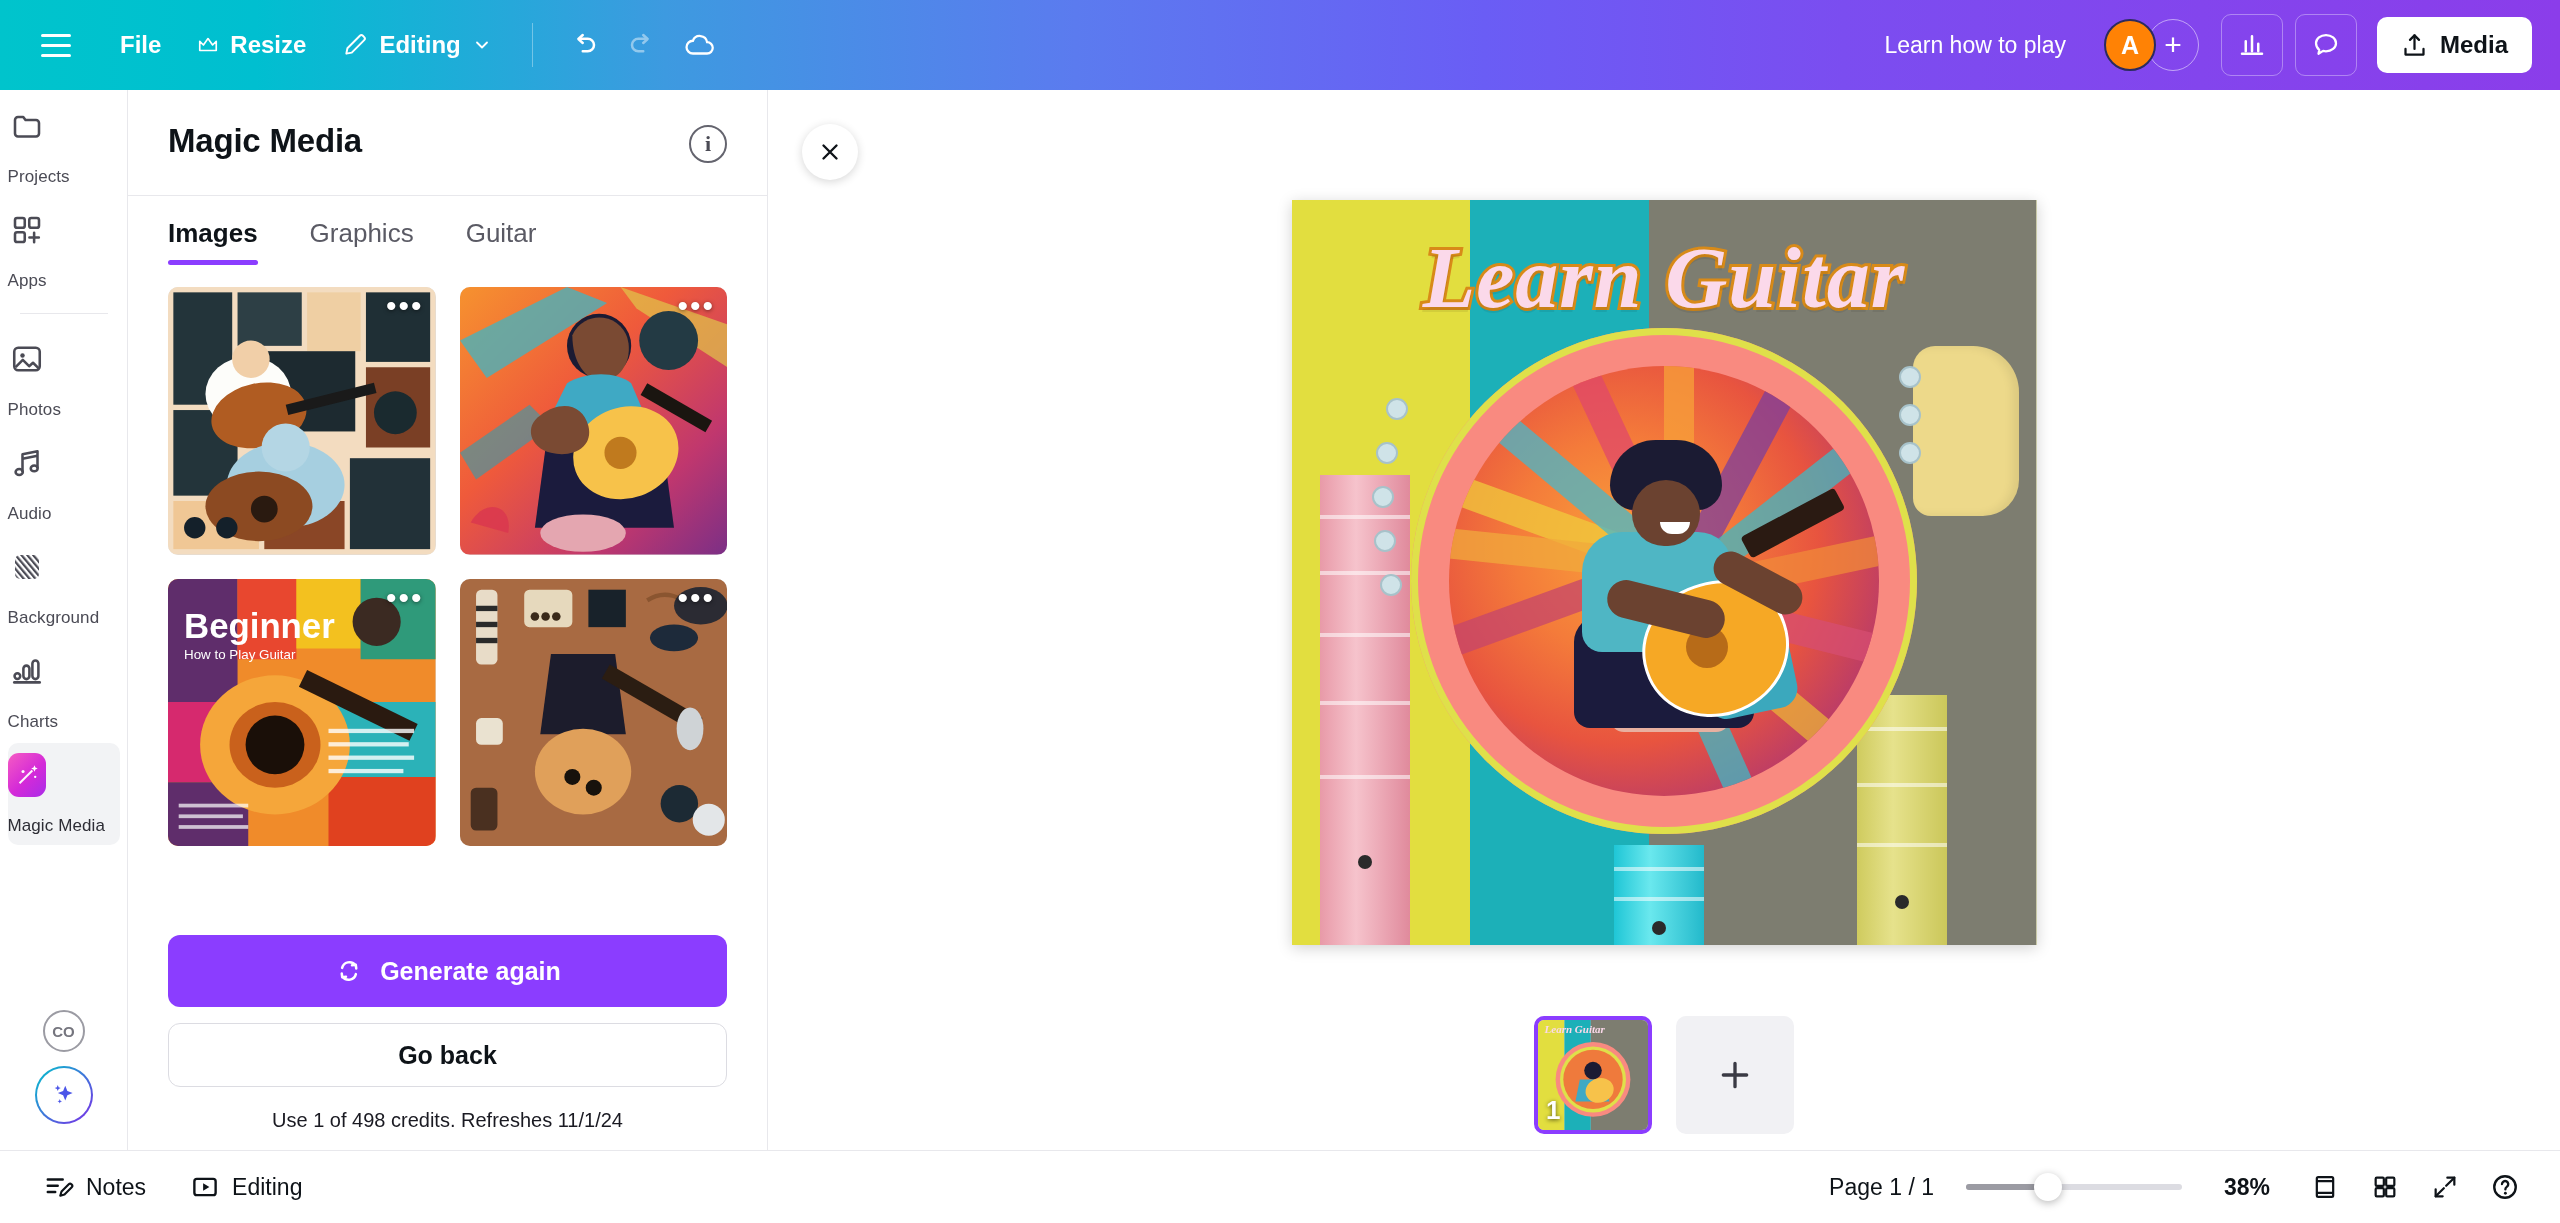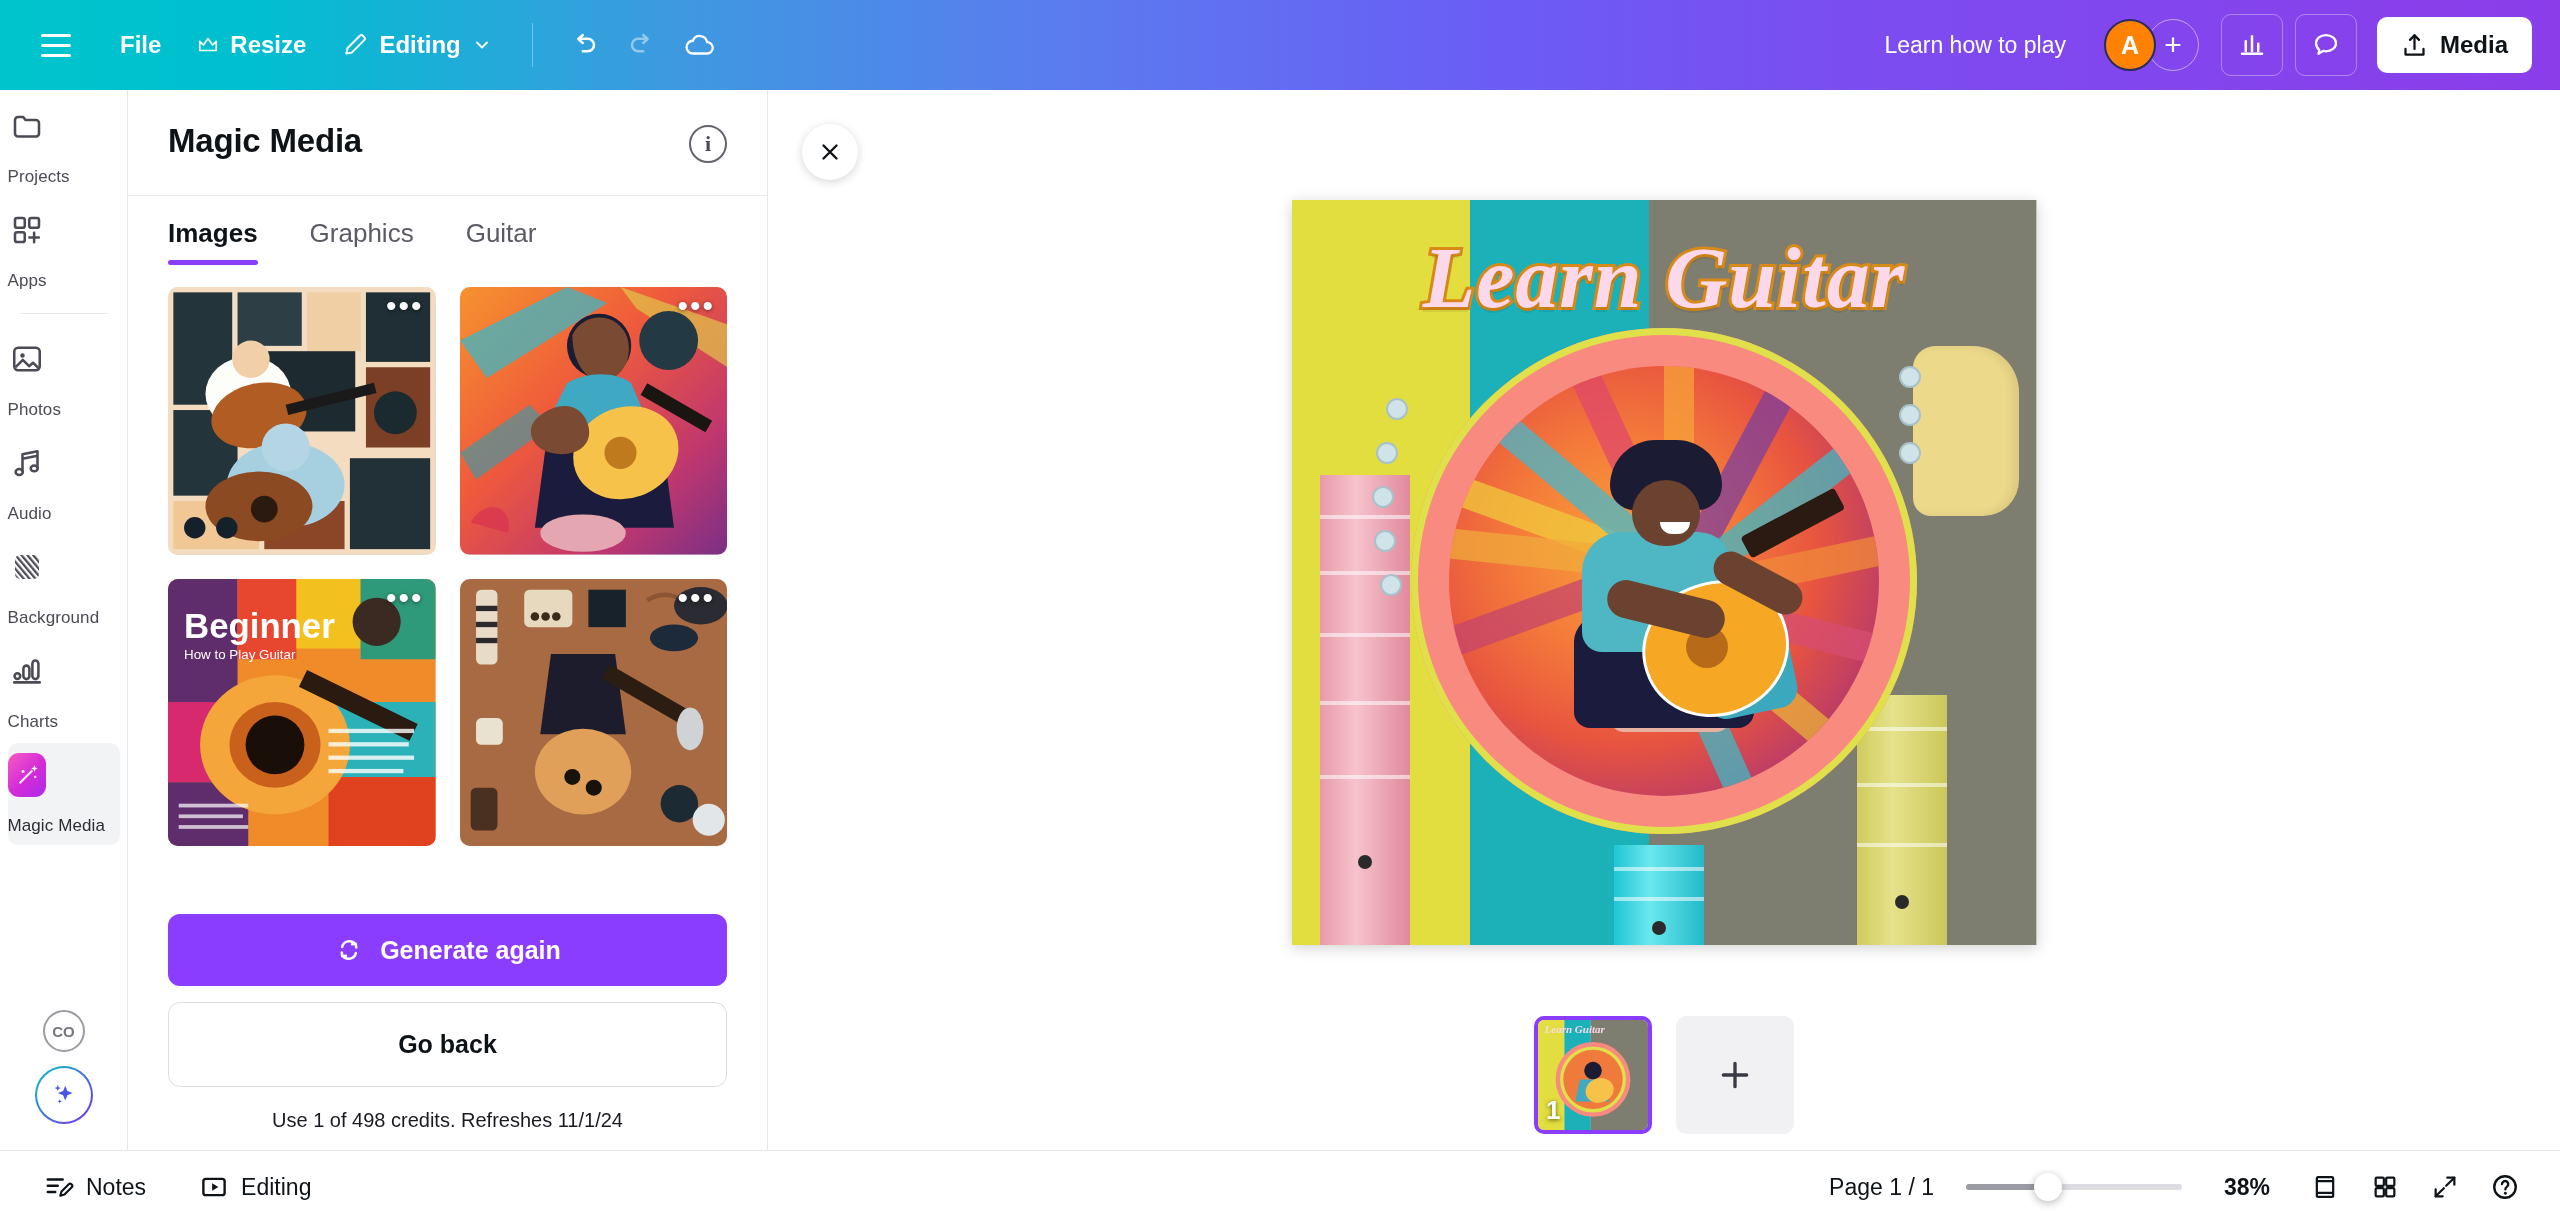--- a/index.html
+++ b/index.html
@@ -101,21 +101,21 @@
   .thumb .dots { position: absolute; top: 12px; right: 12px; color: #fff; font-size: 30px; letter-spacing: 2px; line-height: 14px; text-shadow: 0 1px 4px rgba(0,0,0,.5); }
   .rules { font-size: 20px; color: #3f3f48; margin-top: 26px; line-height: 1.4; }
   .rules a { color: #8b3dff; text-decoration: underline; cursor: pointer; }
   .panel-foot { padding: 0 40px 18px; }
   .btn-gen {
     width: 100%; height: 72px; background: #8b3dff; color: #fff; border: none; border-radius: 12px;
     font-size: 25px; font-weight: 700; display: flex; align-items: center; justify-content: center;
     gap: 16px; cursor: pointer; margin-top: 26px; font-family: inherit;
   }
   .btn-back {
-    width: 100%; height: 85px; background: #fff; color: #0e1318; border: 1.5px solid #dcdce2;
+    width: 100%; height: 64px; background: #fff; color: #0e1318; border: 1.5px solid #dcdce2;
     border-radius: 12px; font-size: 25px; font-weight: 700; cursor: pointer; margin-top: 16px;
     font-family: inherit;
   }
   .credits { text-align: center; font-size: 20px; font-weight: 400; color: #1a1a22; margin-top: 22px; }
 
   
   .canvas-area { flex: 1 1 auto; background: #fff; position: relative; display: flex; flex-direction: column; min-width: 0; }
   .close-btn {
     position: absolute; top: 34px; left: 34px; width: 56px; height: 56px; border-radius: 50%;
     background: #fff; box-shadow: 0 2px 10px rgba(0,0,0,.16); display: flex; align-items: center;
@@ -184,21 +184,21 @@
     text-shadow: 0 1px 4px rgba(0,0,0,.6);
   }
   .add-page {
     width: 118px; height: 118px; border-radius: 10px; background: #f1f1f4;
     display: flex; align-items: center; justify-content: center; cursor: pointer;
   }
 
   
   .bottombar {
     height: 73px; flex: 0 0 73px; background: #fff; border-top: 1px solid #e8e8ec;
-    display: flex; align-items: center; padding: 0 28px; gap: 21px; position: relative; z-index: 25;
+    display: flex; align-items: center; padding: 0 28px; gap: 12px; position: relative; z-index: 25;
   }
   .bb-item { display: flex; align-items: center; gap: 12px; padding: 10px 16px; border-radius: 8px; cursor: pointer; font-size: 23px; color: #0e1318; font-weight:400; white-space: nowrap;}
   .bb-right { margin-left: auto; display: flex; align-items: center; gap: 6px; }
   .page-ind { font-size: 23px; color: #0e1318; margin-right: 26px; white-space: nowrap; }
   .zoom-slider { width: 216px; height: 6px; background: #dcdce2; border-radius: 3px; position: relative; cursor: pointer; margin-right: 36px;}
   .zoom-fill { position: absolute; left:0; top:0; bottom:0; width: 38%; background: #9b9ba3; border-radius:3px;}
   .zoom-knob { position: absolute; left: 38%; top: 50%; transform: translate(-50%,-50%); width: 28px; height: 28px; border-radius: 50%; background: #fff; box-shadow: 0 2px 8px rgba(0,0,0,.28); }
   .zoom-val { font-size: 23px; font-weight: 700; color: #0e1318; margin-right: 22px; }
   .bb-ico { width: 54px; height: 54px; display:flex; align-items:center; justify-content:center; border-radius:8px; cursor:pointer;}
   svg { display: block; }

